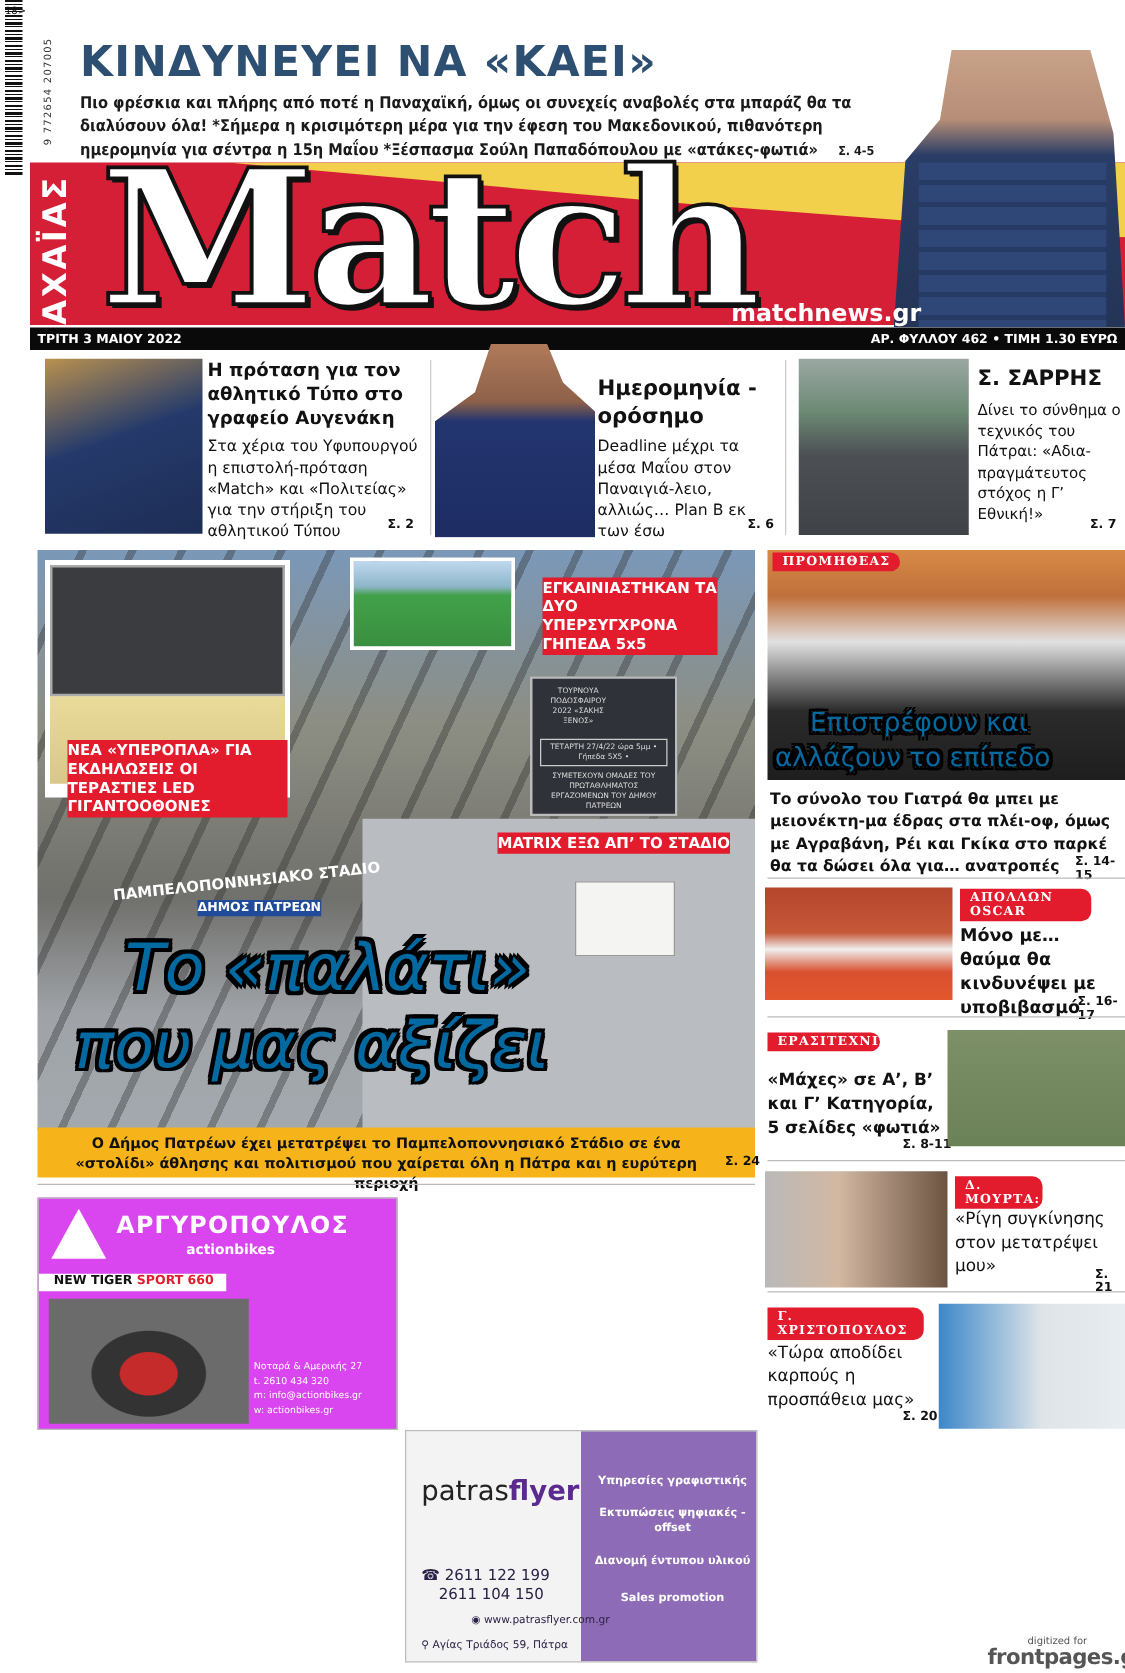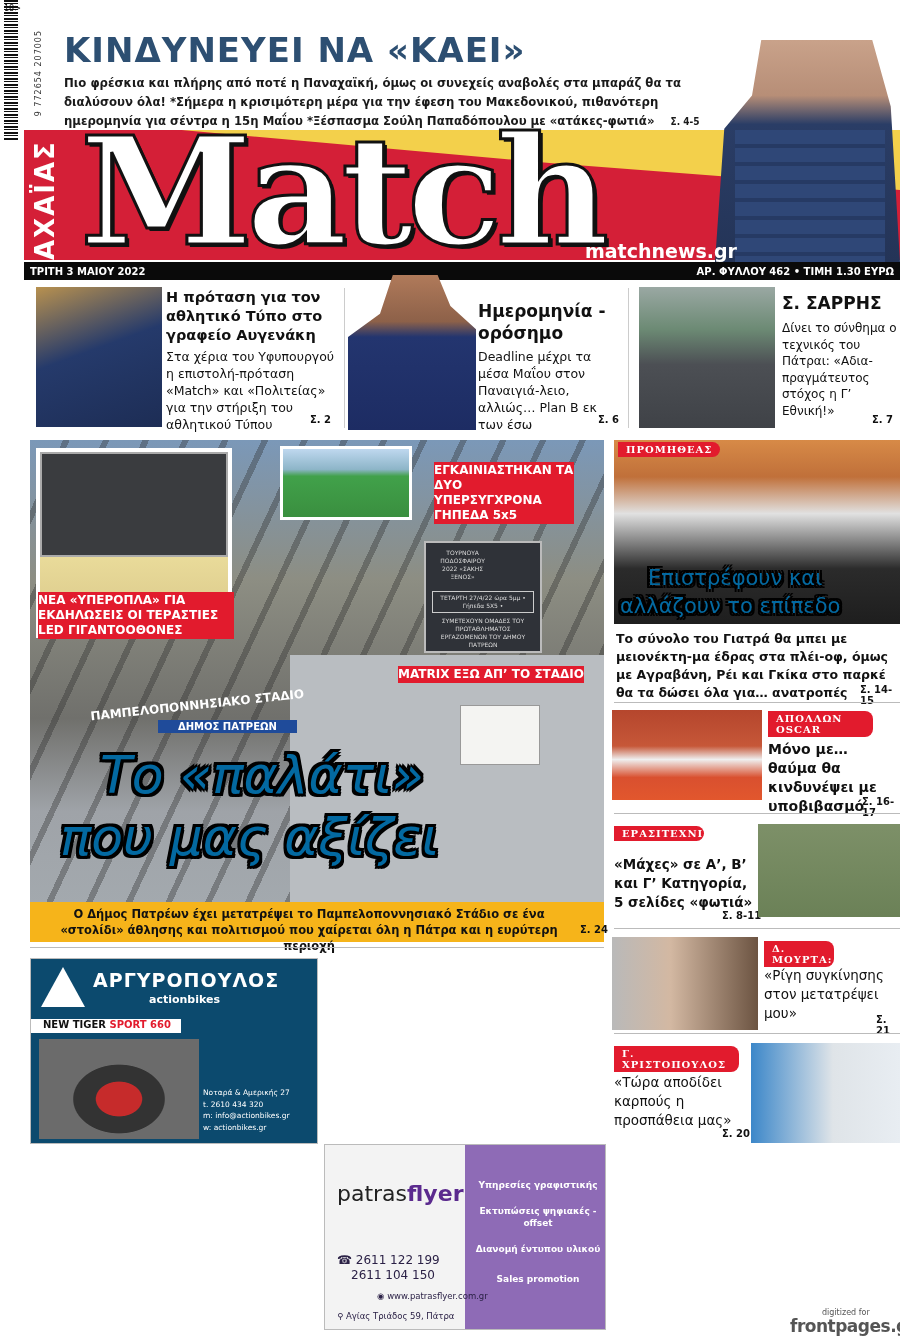--- a/index.html
+++ b/index.html
@@ -75,28 +75,28 @@
   <div class="h3" style="font-size:17px;line-height:22px;">Σ. ΣΑΡΡΗΣ</div>
   <div style="font-size:12px;line-height:16.5px;margin-top:6px;">Δίνει το σύνθημα ο τεχνικός του Πάτραι: «Αδια-πραγμάτευτος στόχος η Γ’ Εθνική!»</div>
 </div>
 <div class="abs pg" style="left:872px;top:414px;">Σ. 7</div>
 
 <div class="abs" style="left:30px;top:440px;width:574px;height:464px;background:linear-gradient(180deg,#7b98b8 0%,#8d8e83 30%,#70706c 60%,#9fa3a8 80%,#a3a9ae 100%);overflow:hidden;">
   <div style="position:absolute;left:0;top:0;width:100%;height:100%;background:repeating-linear-gradient(115deg,transparent 0 30px,rgba(40,40,40,.35) 30px 36px);"></div>
   <div style="position:absolute;left:260px;top:215px;width:314px;height:250px;background:#b9bdc1;"></div>
   <div style="position:absolute;left:430px;top:265px;width:80px;height:60px;background:#f4f4f2;border:1px solid #999;"></div>
   <div style="position:absolute;left:60px;top:258px;color:#fff;font-size:12px;font-weight:bold;transform:rotate(-6deg);">ΠΑΜΠΕΛΟΠΟΝΝΗΣΙΑΚΟ ΣΤΑΔΙΟ</div>
-  <div style="position:absolute;left:128px;top:280px;color:#fff;background:#1f4b9a;font-size:10px;font-weight:bold;padding:1px 20px;">ΔΗΜΟΣ ΠΑΤΡΕΩΝ</div>
+  <div style="position:absolute;left:128px;top:280px;color:#fff;background:#1f4b9a;font-size:10px;font-weight:bold;padding:1px 0;">ΔΗΜΟΣ ΠΑΤΡΕΩΝ</div>
 </div>
 
 <div class="abs" style="left:36px;top:448px;width:196px;height:190px;background:#fff;padding:4px;">
   <div style="width:100%;height:105px;background:#3a3c3f;border:2px solid #aaa;"></div>
   <div style="width:100%;height:70px;background:linear-gradient(180deg,#e9db9a,#d9c789);"></div>
 </div>
-<div class="abs redlabel" style="left:38px;top:592px;width:196px;">ΝΕΑ «ΥΠΕΡΟΠΛΑ» ΓΙΑ ΕΚΔΗΛΩΣΕΙΣ ΟΙ ΤΕΡΑΣΤΙΕΣ LED ΓΙΓΑΝΤΟΟΘΟΝΕΣ</div>
+<div class="abs redlabel" style="left:54px;top:592px;width:176px;">ΝΕΑ «ΥΠΕΡΟΠΛΑ» ΓΙΑ ΕΚΔΗΛΩΣΕΙΣ ΟΙ ΤΕΡΑΣΤΙΕΣ LED ΓΙΓΑΝΤΟΟΘΟΝΕΣ</div>
 
 <div class="abs" style="left:280px;top:446px;width:132px;height:74px;background:linear-gradient(180deg,#bfd8ef 0%,#8db5c8 30%,#41a14a 40%,#3a8f3f 100%);border:3px solid #fff;"></div>
 <div class="abs redlabel" style="left:434px;top:462px;width:140px;">ΕΓΚΑΙΝΙΑΣΤΗΚΑΝ ΤΑ ΔΥΟ ΥΠΕΡΣΥΓΧΡΟΝΑ ΓΗΠΕΔΑ 5x5</div>
 
 <div class="abs" style="left:424px;top:541px;width:118px;height:112px;background:#2f3238;border:2px solid #bbb;color:#dcdcdc;font-size:6px;line-height:8px;padding:6px;text-align:center;">
   <div style="width:60%">ΤΟΥΡΝΟΥΑ ΠΟΔΟΣΦΑΙΡΟΥ 2022 «ΣΑΚΗΣ ΞΕΝΟΣ»</div>
   <div style="border:1px solid #ccc;margin-top:10px;padding:2px;">ΤΕΤΑΡΤΗ 27/4/22 ώρα 5μμ • Γήπεδα 5Χ5 •</div>
   <div style="margin-top:4px;">ΣΥΜΕΤΕΧΟΥΝ ΟΜΑΔΕΣ ΤΟΥ ΠΡΩΤΑΘΛΗΜΑΤΟΣ ΕΡΓΑΖΟΜΕΝΩΝ ΤΟΥ ΔΗΜΟΥ ΠΑΤΡΕΩΝ</div>
 </div>
 <div class="abs redlabel" style="left:398px;top:666px;">MATRIX ΕΞΩ ΑΠ’ ΤΟ ΣΤΑΔΙΟ</div>
@@ -135,21 +135,21 @@
 <div class="abs tag" style="left:764px;top:941px;width:70px;">Δ. ΜΟΥΡΤΑ:</div>
 <div class="abs h3" style="left:764px;top:966px;width:134px;font-size:13.5px;line-height:19px;font-weight:normal;">«Ρίγη συγκίνησης στον μετατρέψει μου»</div>
 <div class="abs pg" style="left:876px;top:1014px;">Σ. 21</div>
 <div class="abs hline" style="left:614px;top:1033px;width:286px;"></div>
 
 <div class="abs tag" style="left:614px;top:1046px;width:125px;">Γ. ΧΡΙΣΤΟΠΟΥΛΟΣ</div>
 <div class="abs h3" style="left:614px;top:1073px;width:138px;font-size:13.5px;line-height:19px;font-weight:normal;">«Τώρα αποδίδει καρπούς η προσπάθεια μας»</div>
 <div class="abs pg" style="left:722px;top:1128px;">Σ. 20</div>
 <div class="abs" style="left:751px;top:1043px;width:149px;height:100px;background:linear-gradient(90deg,#3c87c9 0%,#dfe4e8 55%,#e8edf2 100%);"></div>
 
-<div class="abs ad" style="left:30px;top:958px;width:288px;height:186px;background:#0c4a6e;color:#fff;">
+<div class="abs ad" style="left:30px;top:958px;width:288px;height:186px;background:#d946ef;color:#fff;">
   <div style="position:absolute;left:10px;top:8px;width:0;height:0;border-left:22px solid transparent;border-right:22px solid transparent;border-bottom:40px solid #fff;"></div>
   <div style="position:absolute;left:62px;top:10px;font-size:19px;font-weight:bold;letter-spacing:1px;">ΑΡΓΥΡΟΠΟΥΛΟΣ</div>
   <div style="position:absolute;left:118px;top:34px;font-size:11px;font-weight:bold;">actionbikes</div>
   <div style="position:absolute;left:0;top:60px;width:150px;height:14px;background:#fff;color:#111;font-size:10px;font-weight:bold;padding-left:12px;"><span>NEW TIGER </span><span style="color:#e21b2d">SPORT 660</span></div>
   <div style="position:absolute;left:8px;top:80px;width:160px;height:100px;background:radial-gradient(ellipse at 50% 60%,#c62b2b 0 20%,#333 21% 40%,#6b6b6b 41%);"></div>
   <div style="position:absolute;left:172px;top:128px;width:116px;font-size:7.5px;line-height:11.5px;">
     <div>Νοταρά &amp; Αμερικής 27</div>
     <div>t. 2610 434 320</div>
     <div>m: info@actionbikes.gr</div>
     <div>w: actionbikes.gr</div>

